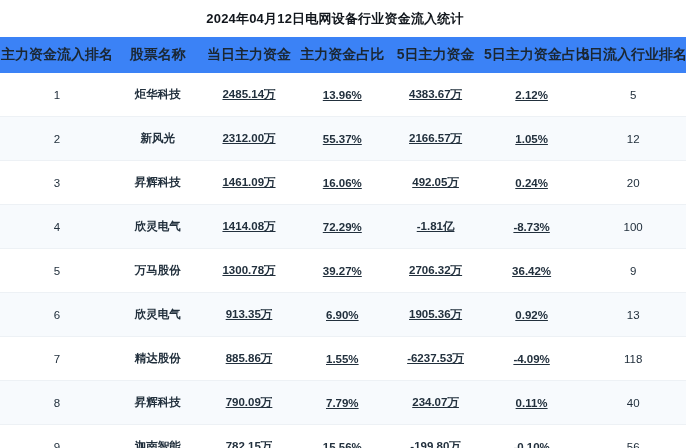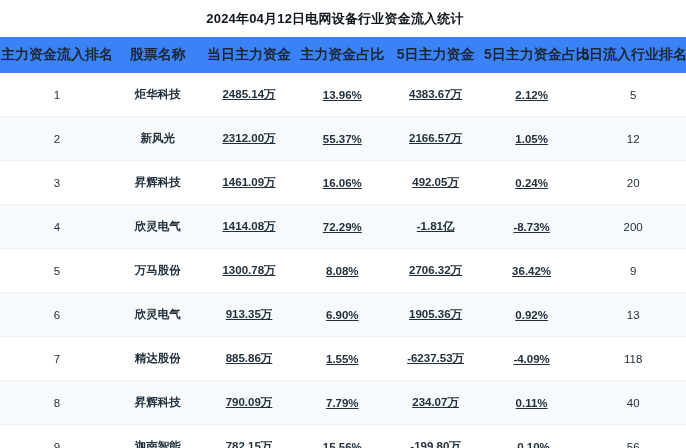--- a/index.html
+++ b/index.html
@@ -134,27 +134,27 @@
         <td class="num-cell">0.24%</td>
         <td class="rank-cell">20</td>
       </tr>
       <tr>
         <td class="rank-cell">4</td>
         <td class="name-cell">欣灵电气</td>
         <td class="num-cell">1414.08万</td>
         <td class="num-cell">72.29%</td>
         <td class="num-cell">-1.81亿</td>
         <td class="num-cell">-8.73%</td>
-        <td class="rank-cell">200</td>
+        <td class="rank-cell">100</td>
       </tr>
       <tr>
         <td class="rank-cell">5</td>
         <td class="name-cell">万马股份</td>
         <td class="num-cell">1300.78万</td>
-        <td class="num-cell">8.08%</td>
+        <td class="num-cell">39.27%</td>
         <td class="num-cell">2706.32万</td>
         <td class="num-cell">36.42%</td>
         <td class="rank-cell">9</td>
       </tr>
       <tr>
         <td class="rank-cell">6</td>
         <td class="name-cell">欣灵电气</td>
         <td class="num-cell">913.35万</td>
         <td class="num-cell">6.90%</td>
         <td class="num-cell">1905.36万</td>

